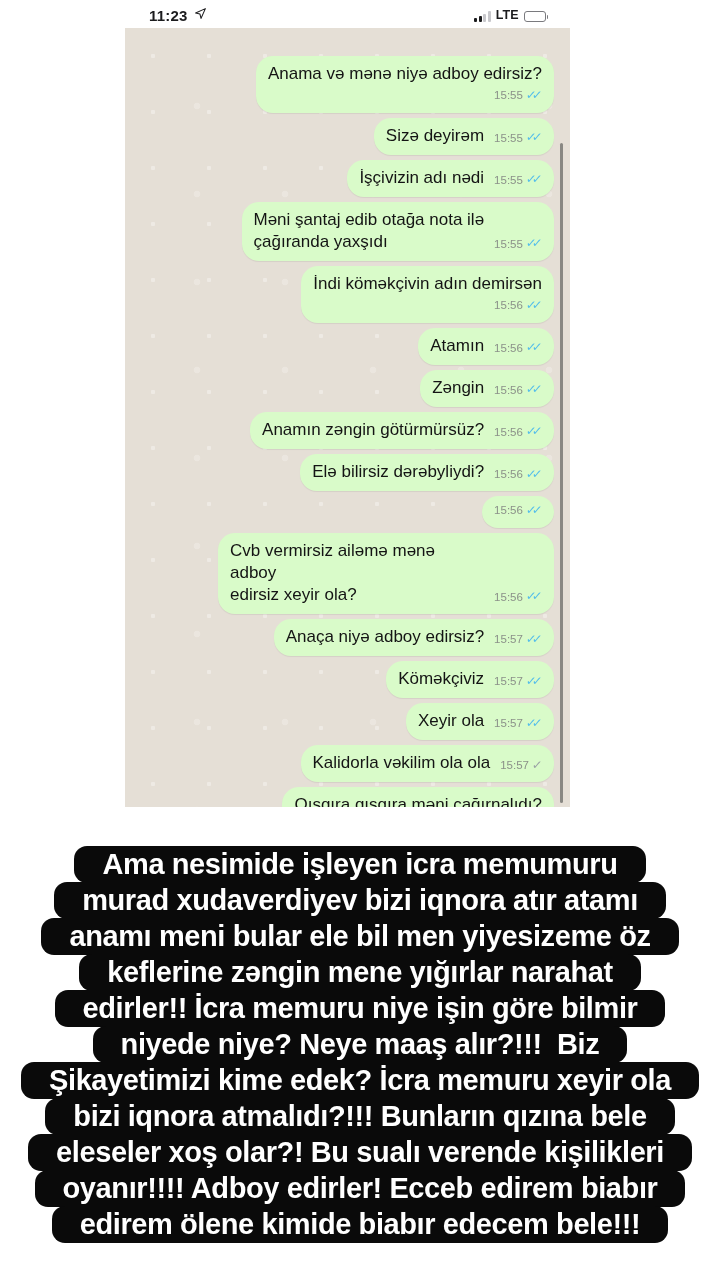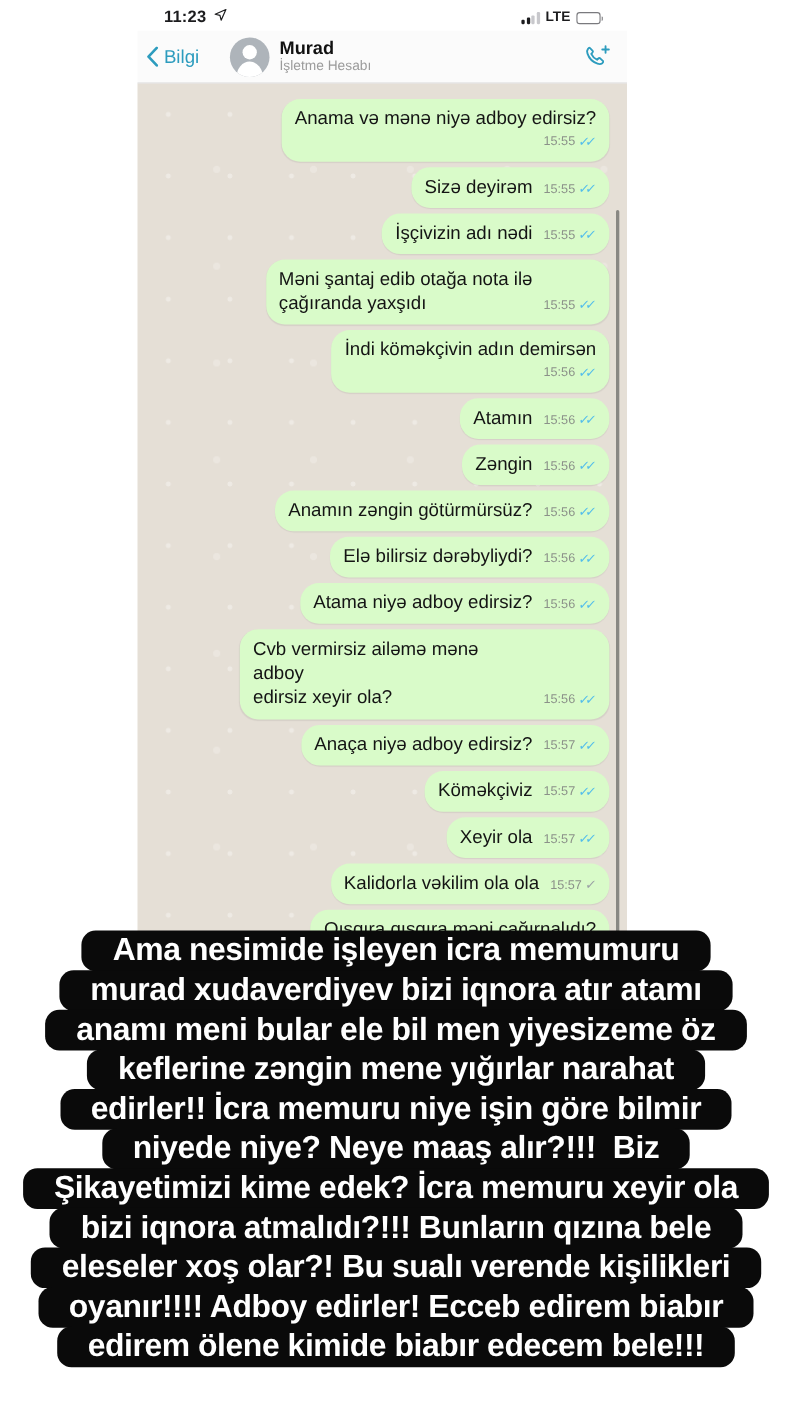--- a/index.html
+++ b/index.html
@@ -52,21 +52,21 @@
 
   .chat {
     position:relative; height:779px; overflow:hidden;
     background-color:#e5dfd6;
     background-image:
       radial-gradient(rgba(255,255,255,.35) 2px, transparent 2.5px),
       radial-gradient(rgba(255,255,255,.22) 3px, transparent 3.6px);
     background-size:56px 56px, 88px 88px;
     background-position:0 0, 28px 34px;
     display:flex; flex-direction:column; align-items:flex-end;
-    gap:5px; padding:14px 16px 8px 16px;
+    gap:5px; padding:28px 16px 8px 16px;
   }
   .bubble {
     position:relative; max-width:336px;
     background:#d9fbc9; border-radius:17px;
     padding:7px 12px 8px 12px;
     box-shadow:0 1px 1px rgba(0,0,0,.07);
     font-size:17px; color:#141414; line-height:1.3;
     display:flex; align-items:flex-end; column-gap:10px;
   }
   .bubble .text { white-space:pre-line; }
@@ -115,42 +115,20 @@
           <i></i>
         </span>
       <span class="sb-net">LTE</span>
       <span class="battery">
         <span class="batt-body"><span class="batt-fill"></span></span>
           <span class="batt-tip"></span>
       </span>
     </div>
   </div>
 
-  <div class="wa-header">
-    <div class="back-btn">
-      <svg width="11" height="19" viewBox="0 0 11 19">
-        <polyline points="9.5,1.5 2,9.5 9.5,17.5" fill="none" stroke="#2d9cbe" stroke-width="2.4" stroke-linecap="round" stroke-linejoin="round"></polyline>
-      </svg>
-      <span class="back-label">Bilgi</span>
-    </div>
-    <div class="avatar">
-      <span class="head"></span>
-      <span class="body"></span>
-    </div>
-    <div class="peer">
-      <div class="peer-name">Murad</div>
-      <div class="peer-sub">İşletme Hesabı</div>
-    </div>
-    <div class="call-btn">
-      <svg width="26" height="24" viewBox="0 0 26 24">
-        <path d="M4.5 4.5c-.8 1-1 2.6-.4 4.3 1.4 4.2 4.9 7.7 9.1 9.1 1.7.6 3.3.4 4.3-.4.7-.6 1.1-1.4.8-1.9l-2.7-2.6c-.5-.4-1.3-.2-1.9.4l-.9.9c-2.4-1.1-4.2-2.9-5.3-5.3l.9-.9c.6-.6.8-1.4.4-1.9L6.2 3.6c-.5-.3-1.1 0-1.7.9z" fill="none" stroke="#2d9cbe" stroke-width="1.7" stroke-linejoin="round"></path>
-        <path d="M20.5 2v6 M17.5 5h6" stroke="#2d9cbe" stroke-width="1.7" stroke-linecap="round"></path>
-      </svg>
-    </div>
-  </div>
 
   <div class="chat" id="chat-area">
 
   <div class="bubble below">
     <span class="text">Anama və mənə niyə adboy edirsiz?</span>
     <span class="meta">
       <span class="time">15:55</span>
       <span class="ticks double">✓✓</span>
     </span>
   </div>
@@ -214,21 +192,20 @@
 
   <div class="bubble">
     <span class="text">Elə bilirsiz dərəbyliydi?</span>
     <span class="meta">
       <span class="time">15:56</span>
       <span class="ticks double">✓✓</span>
     </span>
   </div>
 
   <div class="bubble">
-    <span class="text">Atama niyə adboy edirsiz?</span>
     <span class="meta">
       <span class="time">15:56</span>
       <span class="ticks double">✓✓</span>
     </span>
   </div>
 
   <div class="bubble">
     <span class="text">Cvb vermirsiz ailəmə mənə adboy
 edirsiz xeyir ola?</span>
     <span class="meta">

